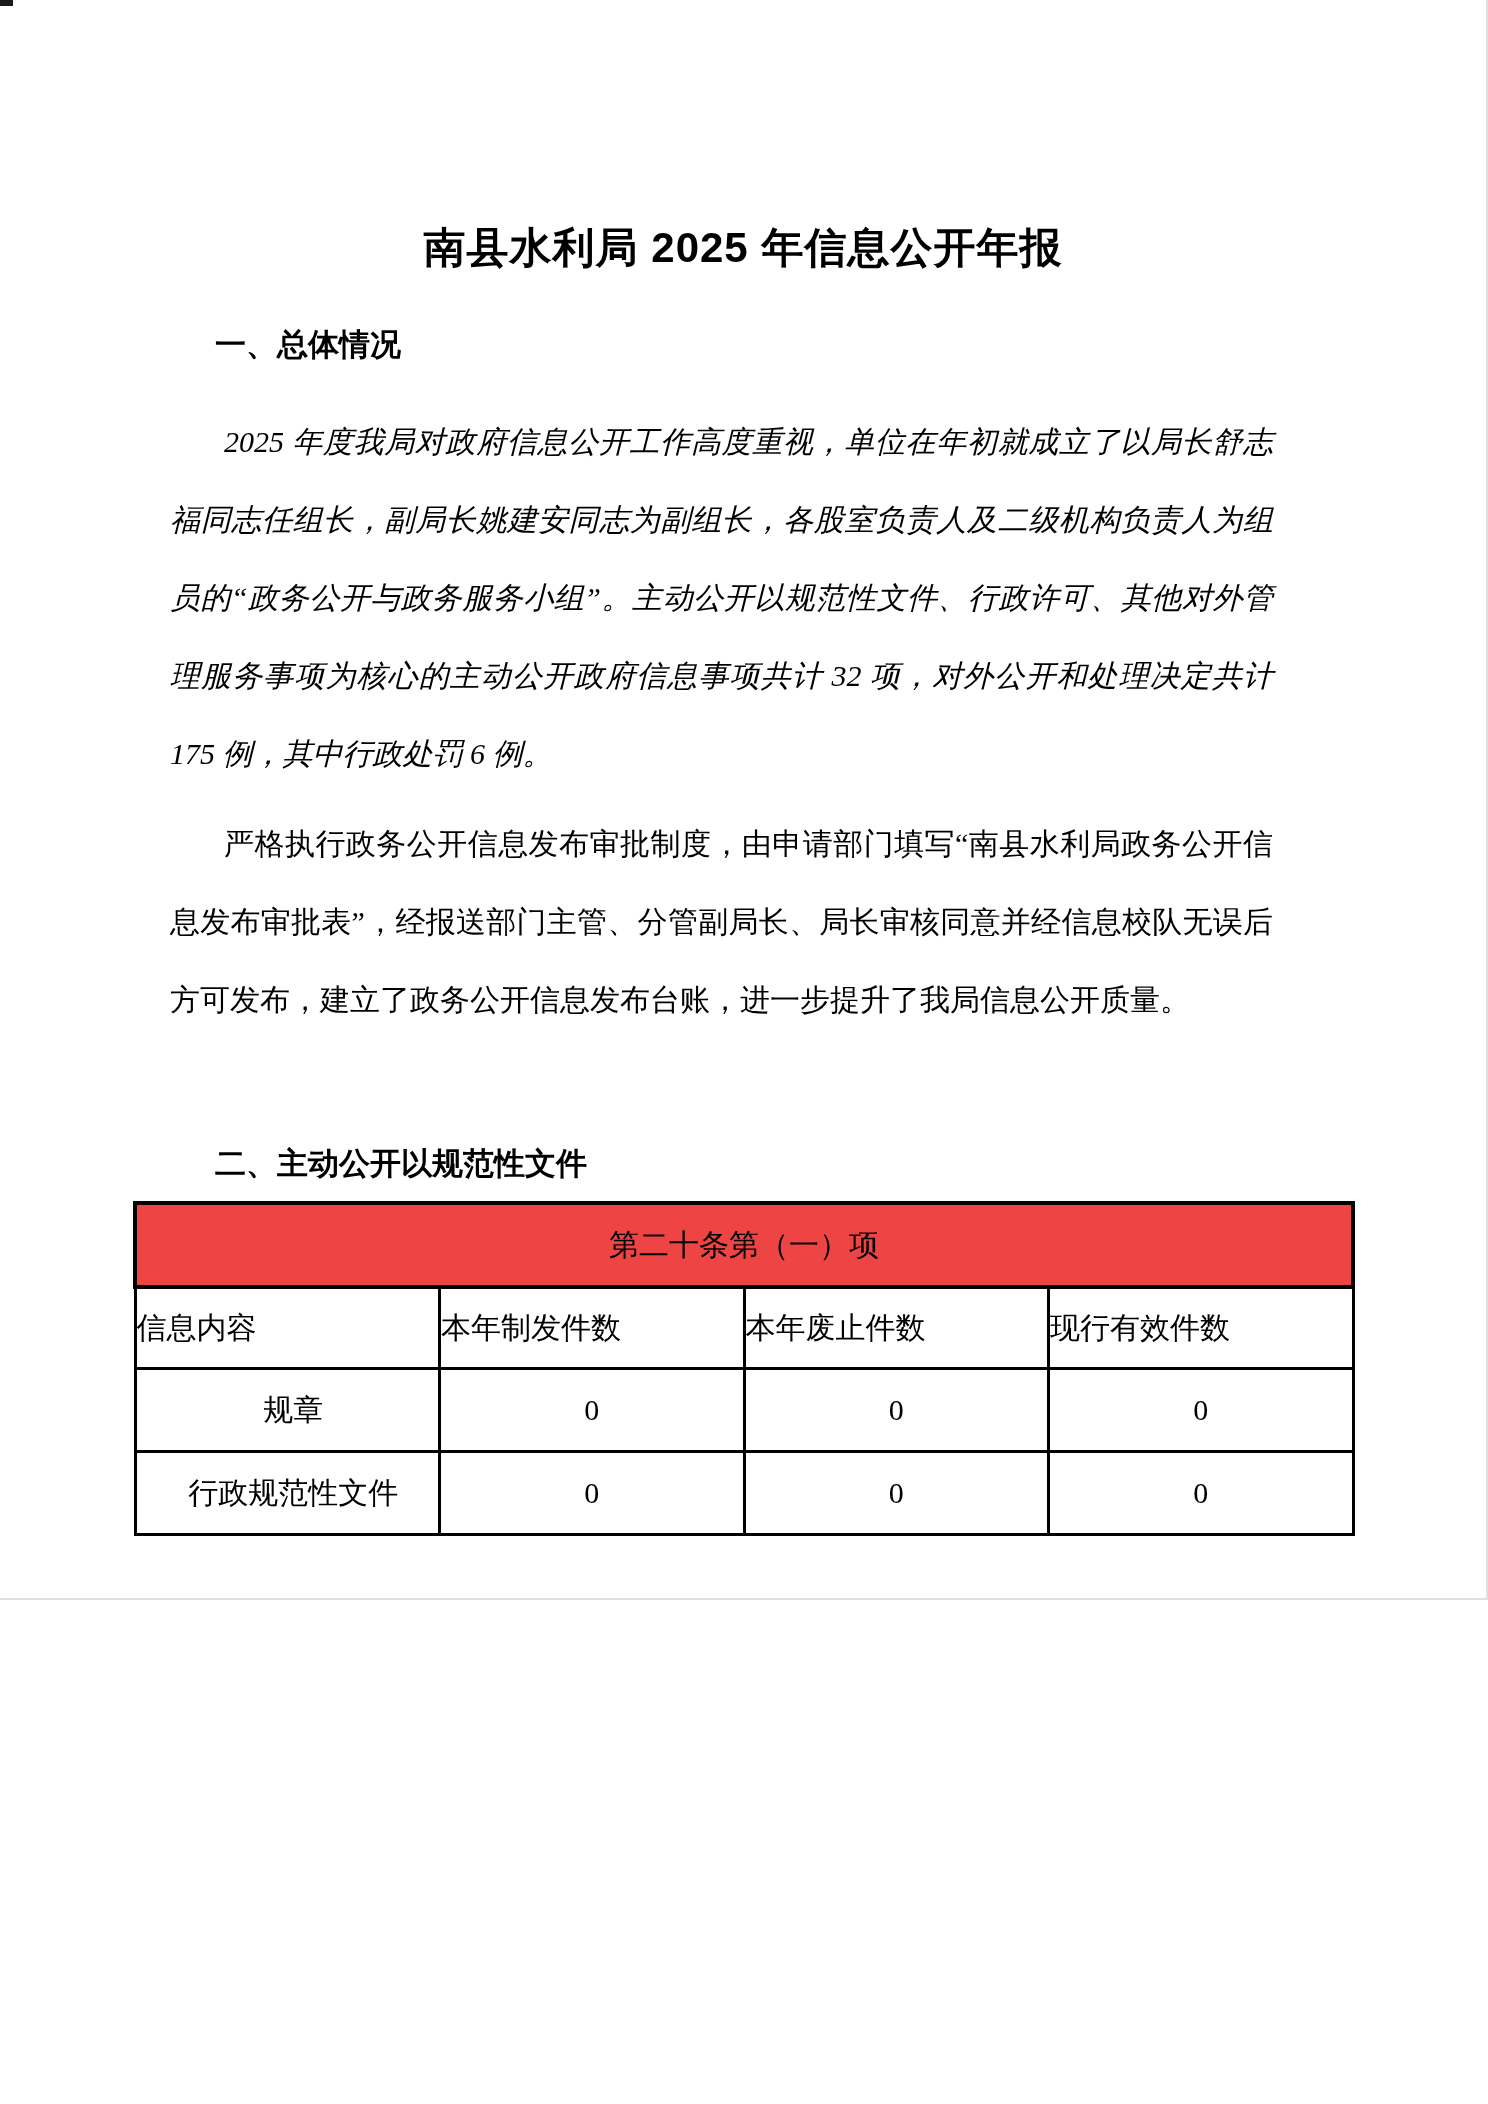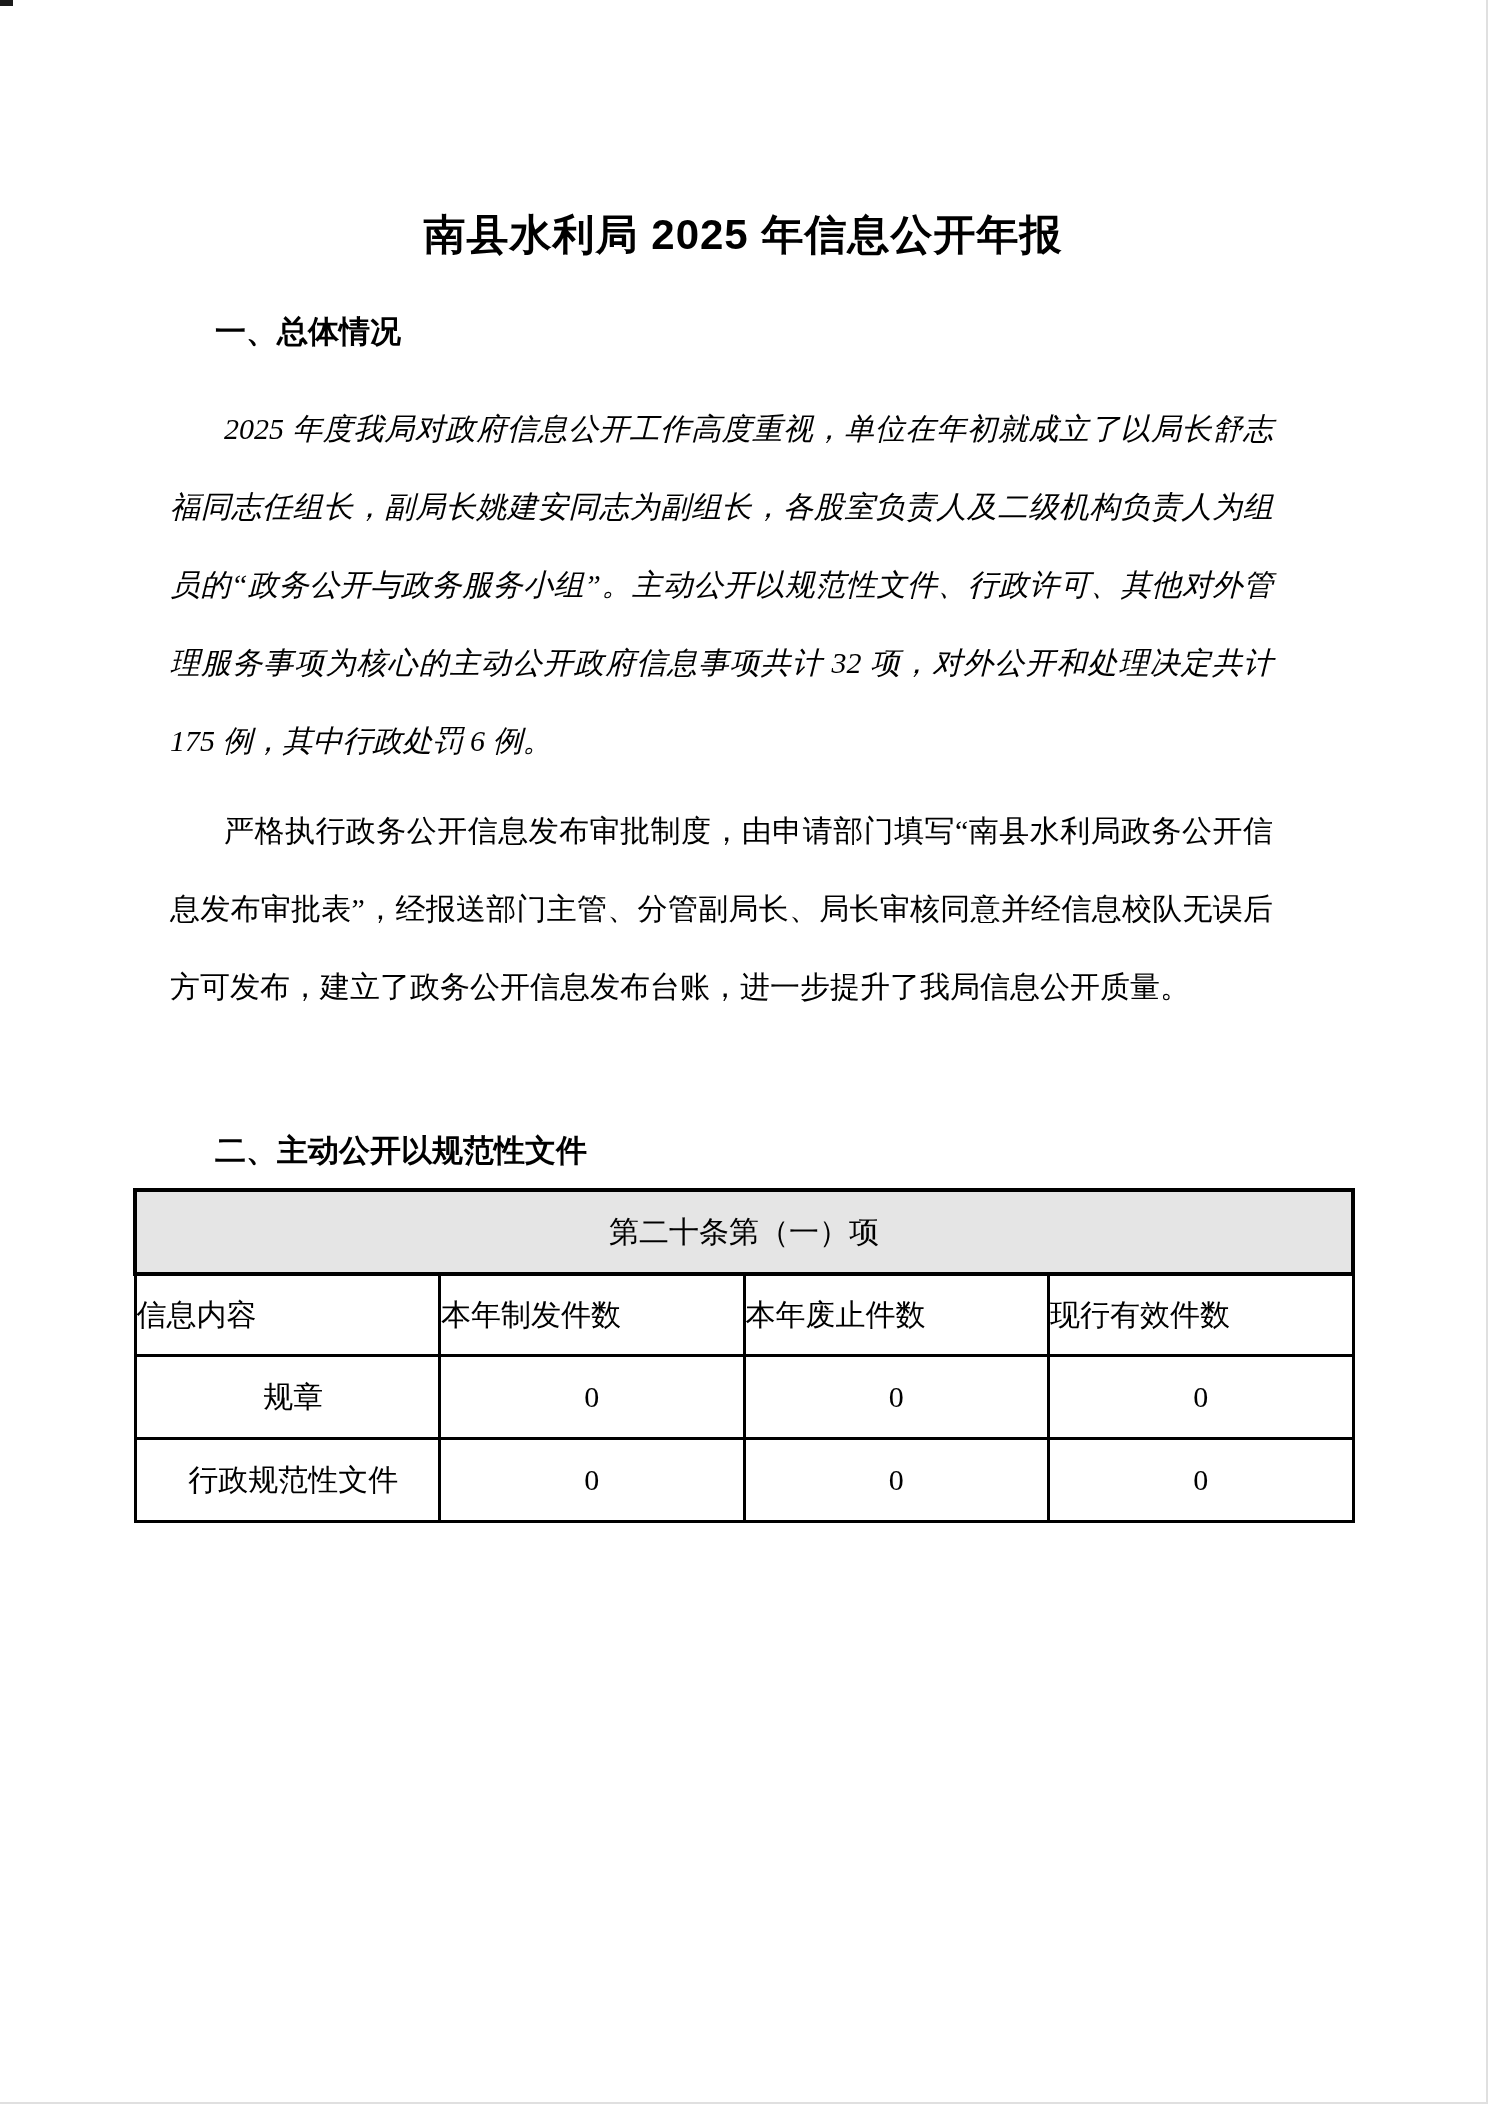--- a/index.html
+++ b/index.html
@@ -3,24 +3,24 @@
 <meta charset="utf-8">
 <style>
   html, body {
     margin: 0;
     padding: 0;
     background: #ffffff;
   }
   .page {
     position: relative;
     width: 1488px;
-    height: 2104px;
+    height: 1600px;
     box-sizing: border-box;
     background: #ffffff;
-    padding: 0 133px;
+    padding: 13px 133px;
     color: #000000;
     font-family: "Liberation Serif", "DejaVu Serif", serif;
     overflow: hidden;
     border-right: 2px solid #e0e0e0;
     border-bottom: 2px solid #e0e0e0;
   }
   .corner-artifact {
     position: absolute;
     top: 0;
     left: 0;
@@ -98,21 +98,21 @@
   <div>
     <p class="para first">2025 年度我局对政府信息公开工作高度重视，单位在年初就成立了以局长舒志福同志任组长，副局长姚建安同志为副组长，各股室负责人及二级机构负责人为组员的“政务公开与政务服务小组”。主动公开以规范性文件、行政许可、其他对外管理服务事项为核心的主动公开政府信息事项共计 32 项，对外公开和处理决定共计 175 例，其中行政处罚 6 例。</p>
     <p class="para">严格执行政务公开信息发布审批制度，由申请部门填写“南县水利局政务公开信息发布审批表”，经报送部门主管、分管副局长、局长审核同意并经信息校队无误后方可发布，建立了政务公开信息发布台账，进一步提升了我局信息公开质量。</p>
   </div>
 
   <h2 class="section-heading heading-2">二、主动公开以规范性文件</h2>
 
   <table class="report-table">
     <tbody>
       <tr>
-        <td class="caption-cell outer" colspan="4" style="background: #e5e5e5; font-family: Liberation Serif, serif;">第二十条第（一）项</td>
+        <td class="caption-cell outer" colspan="4" style="background: #ef4444; font-family: Liberation Serif, serif;">第二十条第（一）项</td>
       </tr>
       <tr>
         <td class="colhead-cell">信息内容</td>
         <td class="colhead-cell">本年制发件数</td>
         <td class="colhead-cell">本年废止件数</td>
         <td class="colhead-cell">现行有效件数</td>
       </tr>
       <tr>
         <td class="label-cell">规章</td>
         <td class="value-cell">0</td>

